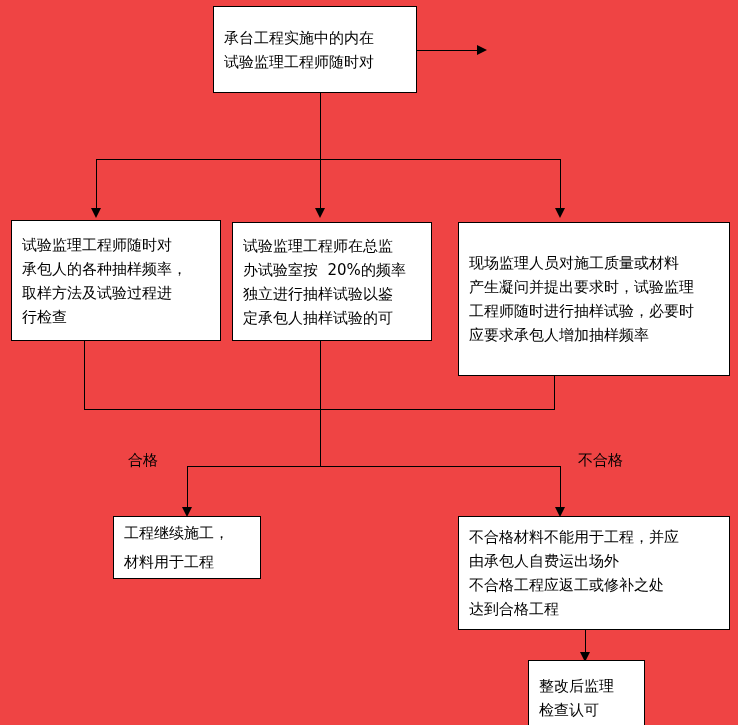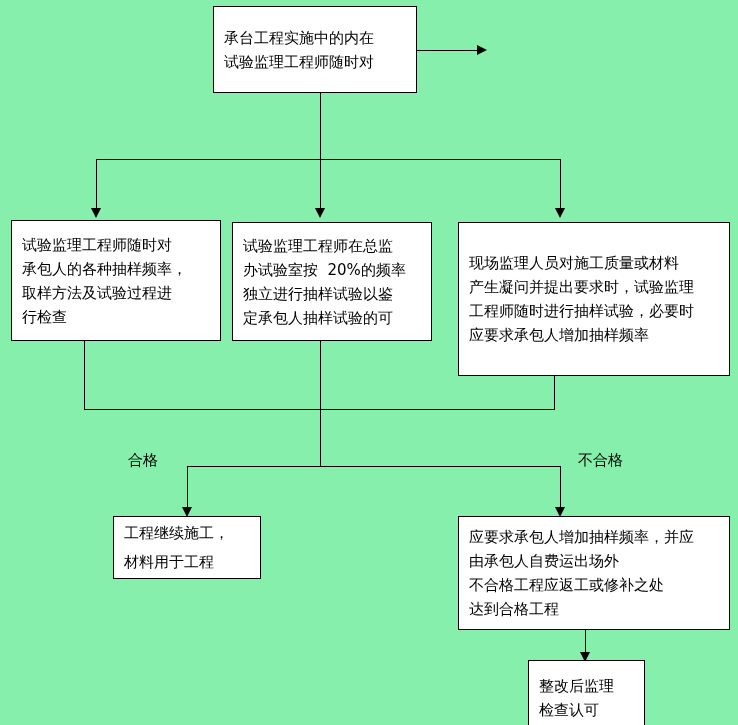--- a/index.html
+++ b/index.html
@@ -7,21 +7,21 @@
     padding: 0;
     background: #ffffff;
   }
   body {
     font-family: "DejaVu Sans", "Liberation Sans", sans-serif;
   }
   #canvas {
     position: relative;
     width: 738px;
     height: 725px;
-    background: #86efac;
+    background: #ef4444;
     overflow: hidden;
   }
   .node {
     position: absolute;
     box-sizing: border-box;
     border: 1px solid #000000;
     background: #ffffff;
     display: flex;
     flex-direction: column;
     justify-content: center;
@@ -141,21 +141,21 @@
 
   <div class="v-line" style="left:560px; top:466px; height:45px;"></div>
   <div class="arrow-down" style="left:555px; top:507px;"></div>
 
   <div class="node" style="left:113px; top:516px; width:148px; height:63px;justify-content:space-between;">
     <div class="line">工程继续施工，</div>
     <div class="line">材料用于工程</div>
   </div>
 
   <div class="node" style="left:458px; top:516px; width:272px; height:114px;">
-    <div class="line">应要求承包人增加抽样频率，并应</div>
+    <div class="line">不合格材料不能用于工程，并应</div>
     <div class="line">由承包人自费运出场外</div>
     <div class="line">不合格工程应返工或修补之处</div>
     <div class="line">达到合格工程</div>
   </div>
 
   <div class="v-line" style="left:585px; top:630px; height:28px;"></div>
   <div class="arrow-down" style="left:580px; top:652px;"></div>
 
   <div class="node" style="left:528px; top:660px; width:117px; height:76px;">
     <div class="line">整改后监理</div>

